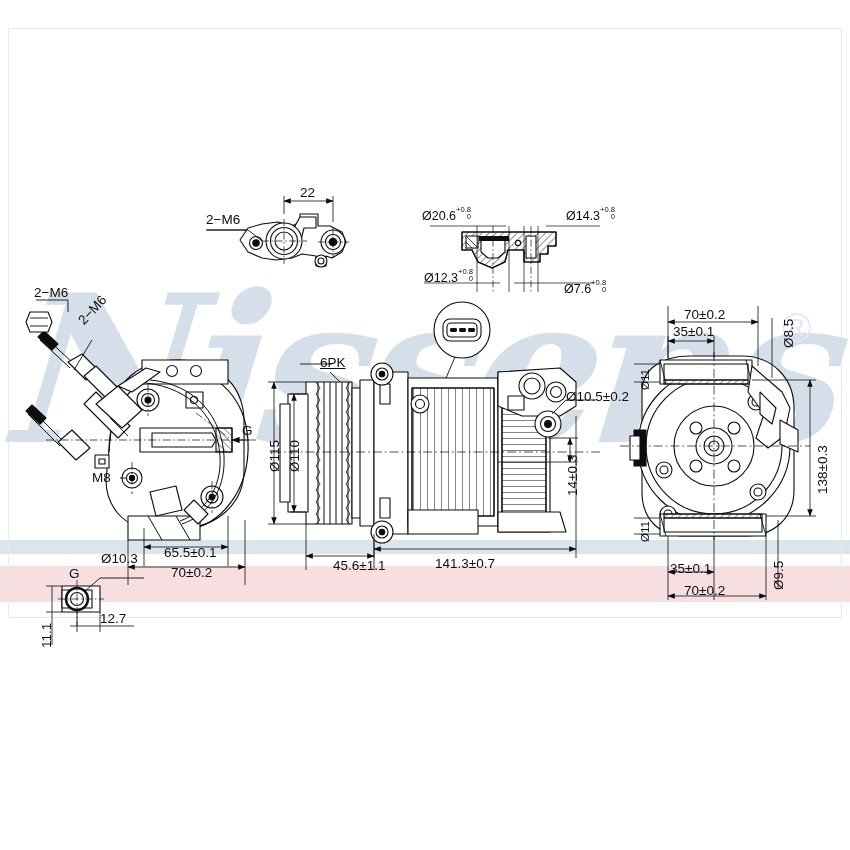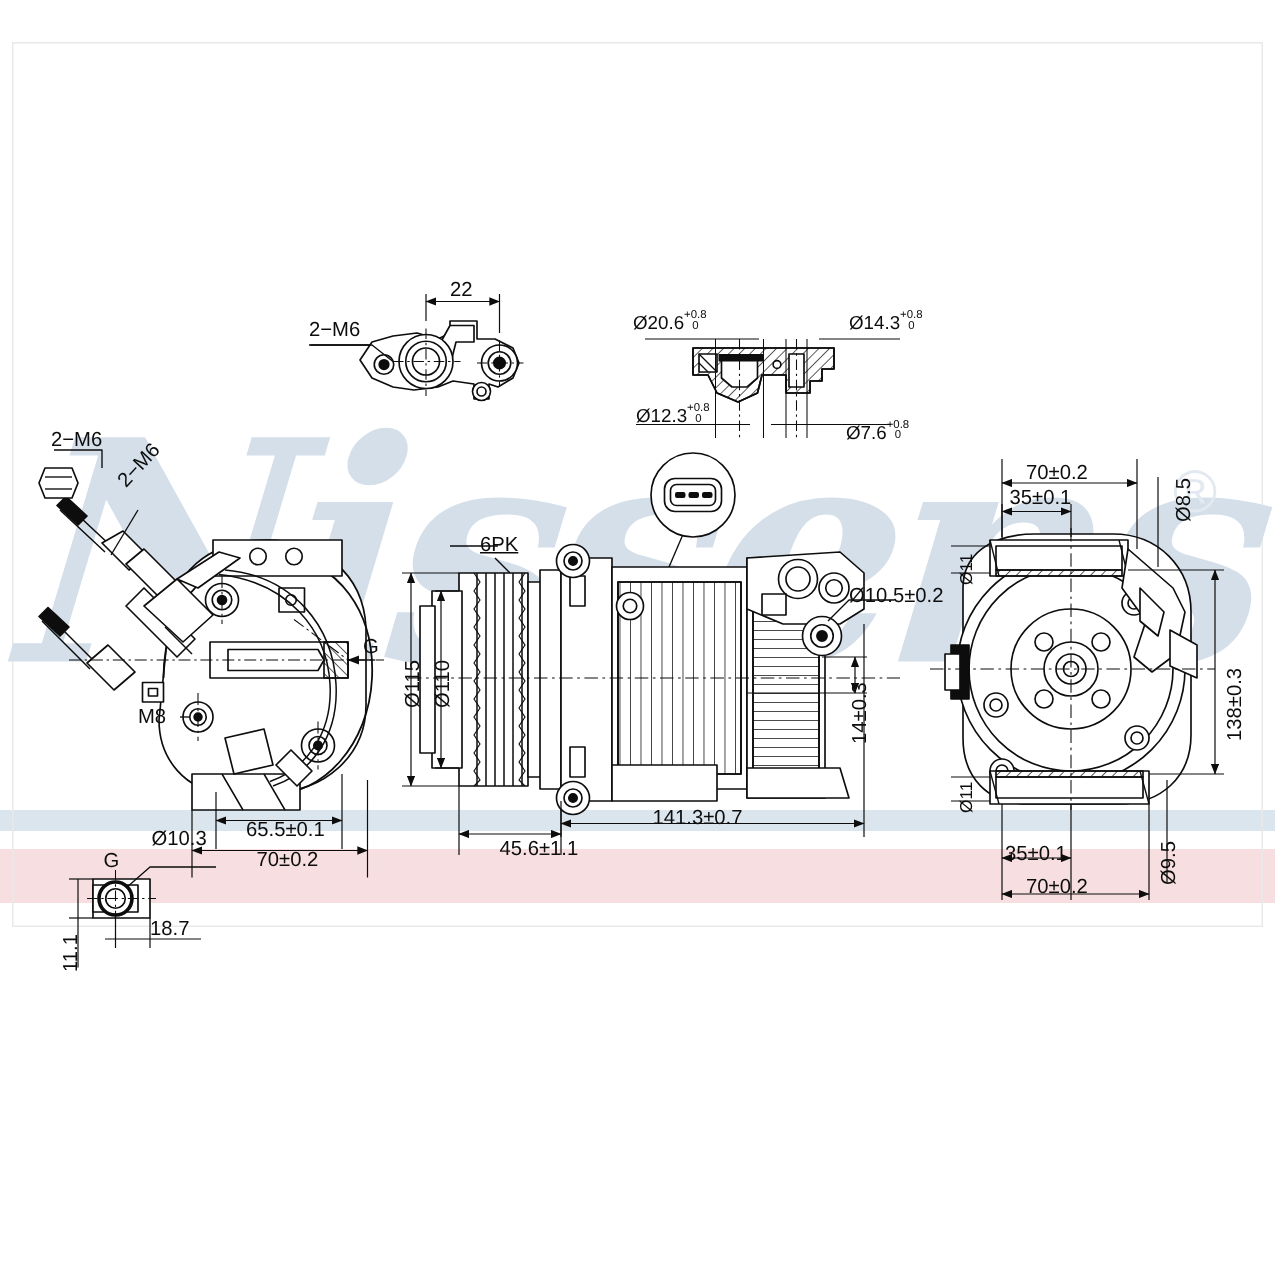--- a/index.html
+++ b/index.html
@@ -27,21 +27,21 @@
   #draw{position:absolute;left:0;top:0;width:850px;height:850px;}
 
   
   .lbl{position:absolute;font-family:"Liberation Sans","DejaVu Sans",sans-serif;
        color:#0d0d0d;white-space:nowrap;line-height:1;}
   .t13{font-size:13.5px;}
   .t12{font-size:12.5px;}
   .t11{font-size:11.5px;}
   .rot90{transform-origin:0 0;transform:rotate(-90deg);}
   .tolstack{display:inline-block;font-size:7.6px;line-height:7.4px;
-            vertical-align:0.02em;text-align:center;}
+            vertical-align:0.02em;text-align:right;}
   .frame{position:absolute;border:1px solid #e9e9e9;}
 </style>
 </head>
 <body>
 
 <div id="sheet">
 
   <div class="band band-blue" style="top: 540px; height: 14px; background: rgb(219, 229, 238);"></div>
   <div class="band band-pink" style="top: 566px; height: 36px; background: rgb(247, 223, 225);"></div>
 
@@ -507,27 +507,27 @@
 
   <div class="lbl t13" style="left:34px;top:286px;"><span>2−M6</span></div>
   <div class="lbl t13" style="left:76px;top:318px;transform:rotate(-47deg);transform-origin:0 0;"><span>2−M6</span></div>
   <div class="lbl t13" style="left:92px;top:471px;"><span>M8</span></div>
   <div class="lbl t13" style="left:242px;top:424px;"><span>G</span></div>
   <div class="lbl t13" style="left:164px;top:546px;"><span>65.5±0.1</span></div>
   <div class="lbl t13" style="left:171px;top:566px;"><span>70±0.2</span></div>
 
   <div class="lbl t13" style="left:69px;top:567px;"><span>G</span></div>
   <div class="lbl t13" style="left:101px;top:552px;"><span>Ø10.3</span></div>
-  <div class="lbl t13" style="left:100px;top:612px;"><span>18.7</span></div>
+  <div class="lbl t13" style="left:100px;top:612px;"><span>12.7</span></div>
   <div class="lbl t13 rot90" style="left:40px;top:648px;"><span>11.1</span></div>
 
   <div class="lbl t13" style="left:320px;top:356px;text-decoration:underline;"><span>6PK</span></div>
   <div class="lbl t13 rot90" style="left:268px;top:472px;"><span>Ø115</span></div>
   <div class="lbl t13 rot90" style="left:288px;top:472px;"><span>Ø110</span></div>
-  <div class="lbl t13" style="left:435px;top:538px;"><span>141.3±0.7</span></div>
+  <div class="lbl t13" style="left:435px;top:557px;"><span>141.3±0.7</span></div>
   <div class="lbl t13" style="left:333px;top:559px;"><span>45.6±1.1</span></div>
   <div class="lbl t13" style="left:566px;top:390px;"><span>Ø10.5±0.2</span></div>
   <div class="lbl t13 rot90" style="left:566px;top:496px;"><span>14±0.3</span></div>
 
   <div class="lbl t13" style="left:684px;top:308px;"><span>70±0.2</span></div>
   <div class="lbl t13" style="left:673px;top:325px;"><span>35±0.1</span></div>
   <div class="lbl t13 rot90" style="left:782px;top:348px;"><span>Ø8.5</span></div>
   <div class="lbl t11 rot90" style="left:640px;top:390px;"><span>Ø11</span></div>
   <div class="lbl t13 rot90" style="left:816px;top:494px;"><span>138±0.3</span></div>
   <div class="lbl t11 rot90" style="left:640px;top:542px;"><span>Ø11</span></div>

